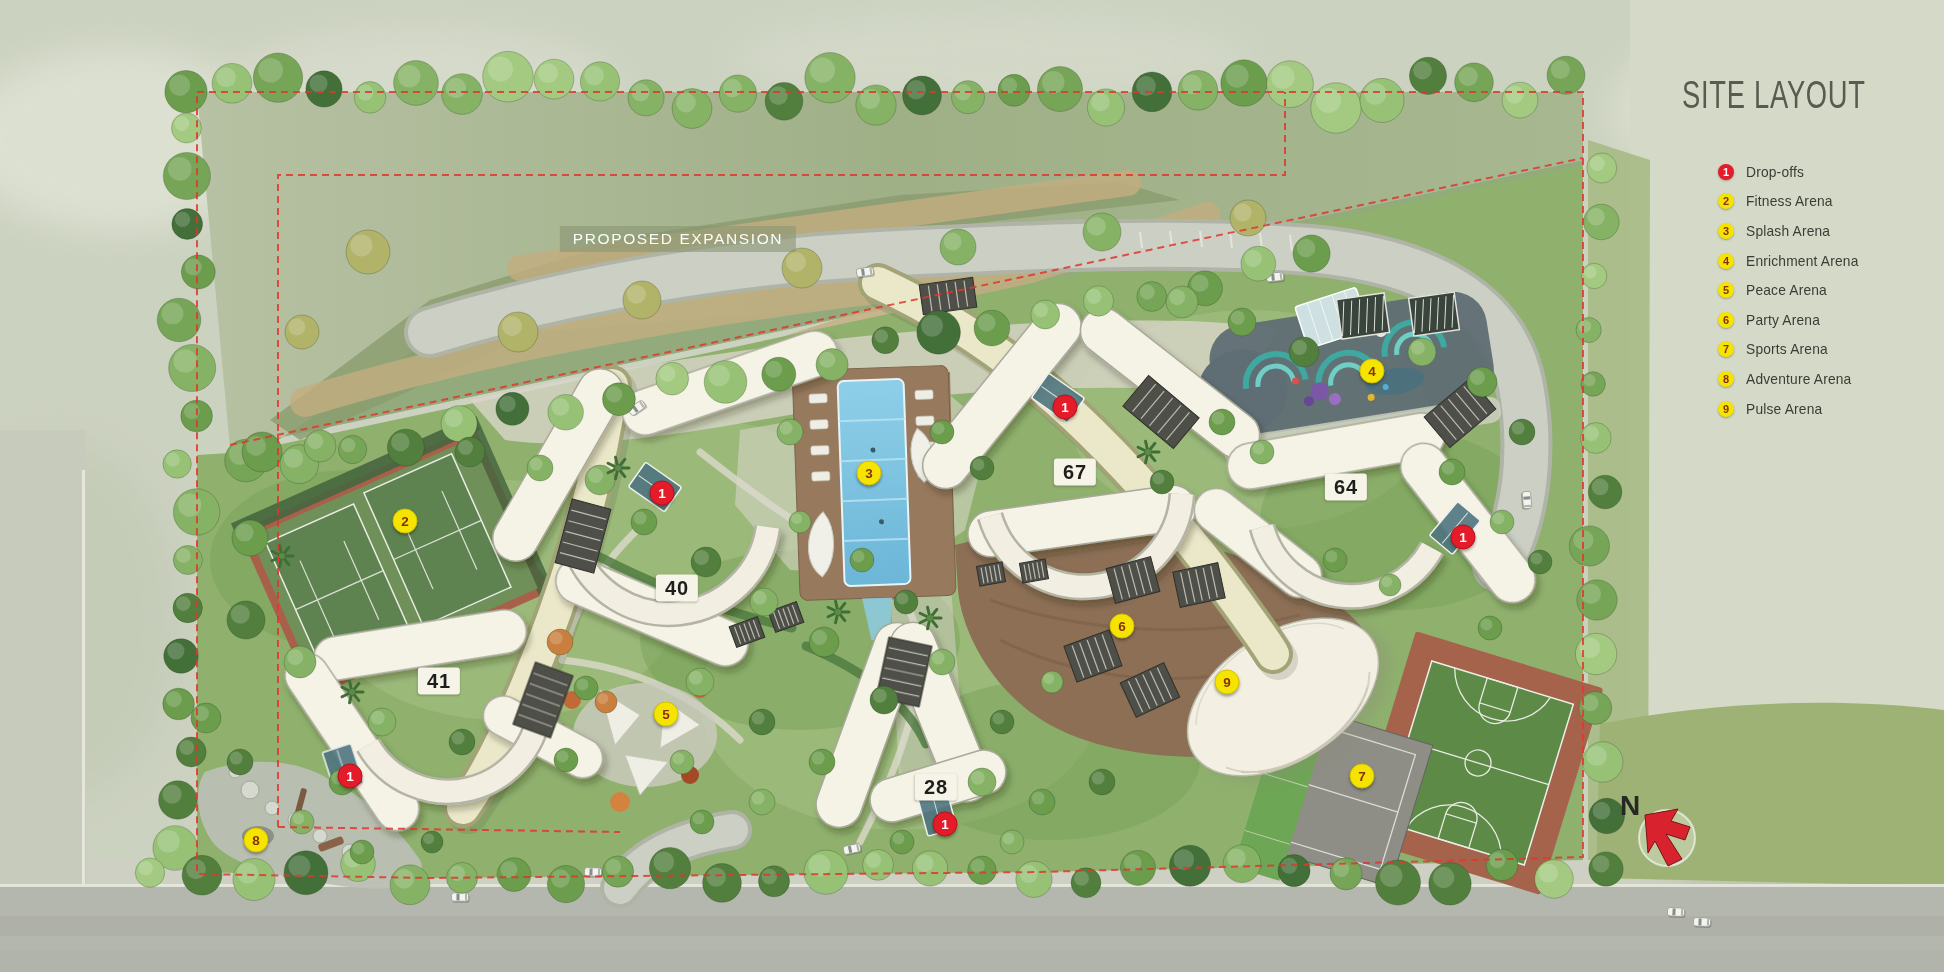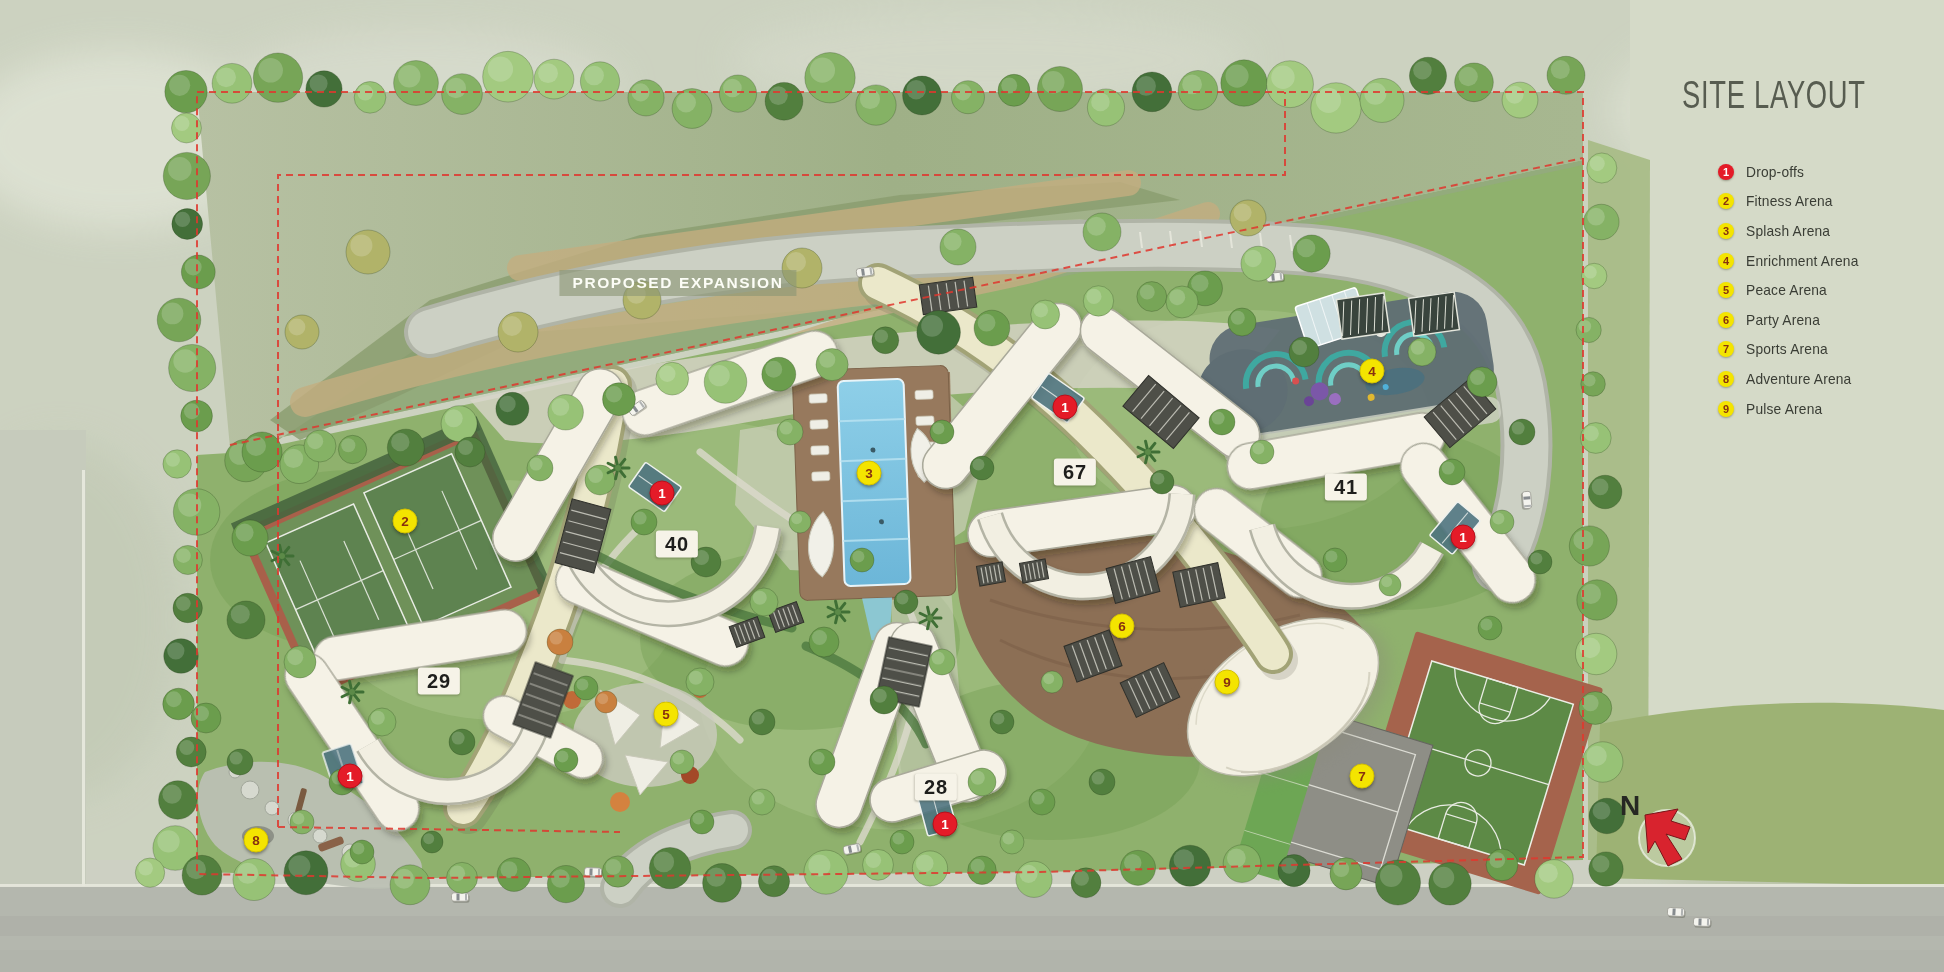--- a/index.html
+++ b/index.html
@@ -1,22 +1,22 @@
 <!DOCTYPE html>
 <html><head>
 <meta charset="utf-8">
 <style>
   html,body{margin:0;padding:0;background:#9aa092;}
   .stage{position:relative;width:1944px;height:972px;overflow:hidden;
          font-family:"Liberation Sans",sans-serif;background:#ccd2c0;}
   .stage svg{position:absolute;left:0;top:0;}
   
   .expansion-label{position:absolute;transform:translate(-50%,-50%);
-    background:rgba(138,150,116,.62);color:#fcfdf6;font-weight:bold;
-    font-size:15.5px;letter-spacing:1.6px;padding:4px 13px;white-space:nowrap;margin-top:44px;}
+    background:rgba(138,150,116,.62);color:#fcfdf6;font-weight:normal;
+    font-size:15.5px;letter-spacing:1.6px;padding:4px 13px;white-space:nowrap;}
   .bnum{position:absolute;transform:translate(-50%,-50%);background:#f6f3e8;
     color:#1e1e1c;font-size:20px;font-weight:bold;letter-spacing:1px;
     padding:2px 9px;border-radius:3px;box-shadow:0 1px 2px rgba(60,60,40,.25);}
   .mk{position:absolute;width:23px;height:23px;border-radius:50%;
     transform:translate(-50%,-50%);display:flex;align-items:center;justify-content:center;
     font-size:13.5px;font-weight:bold;box-shadow:0 2px 3px rgba(30,30,20,.4);}
   .mk.red{background:#e41b28;color:#fff;border:1px solid #b80f1b;}
   .mk.yel{background:#f4e400;color:#87310f;border:1px solid #d3c000;}
   .north-n{position:absolute;font-size:28px;font-weight:bold;color:#26282؛3;
     color:#26282 3;color:#262823;}
@@ -975,24 +975,24 @@
   </g>
 
   <g>
     <circle cx="1667" cy="838" r="28" fill="#ffffff" fill-opacity=".32" stroke="#ffffff" stroke-opacity=".6" stroke-width="2"></circle>
     <path d="M1645,815 L1678,809 L1671,821 L1690,827 L1685,840 L1666,834 L1682,859 L1668,866 L1655,841 L1648,853 Z" fill="#d8232e" stroke="#7a1418" stroke-width="1"></path>
   </g>
 </svg>
 
 <div class="expansion-label" style="left:678px;top:239px">PROPOSED EXPANSION</div>
 
-<div class="bnum" style="left:677px;top:544px">40</div>
-<div class="bnum" style="left:439px;top:681px">29</div>
+<div class="bnum" style="left:677px;top:588px">40</div>
+<div class="bnum" style="left:439px;top:681px">41</div>
 <div class="bnum" style="left:1075px;top:472px">67</div>
-<div class="bnum" style="left:1346px;top:487px">41</div>
+<div class="bnum" style="left:1346px;top:487px">64</div>
 <div class="bnum" style="left:936px;top:787px">28</div>
 
 <div class="mk red" style="left:662px;top:493px">1</div>
 <div class="mk red" style="left:1065px;top:407px">1</div>
 <div class="mk red" style="left:350px;top:776px">1</div>
 <div class="mk red" style="left:945px;top:824px">1</div>
 <div class="mk red" style="left:1463px;top:537px">1</div>
 
 <div class="mk yel" style="left:405px;top:521px">2</div>
 <div class="mk yel" style="left:869px;top:473px">3</div>

